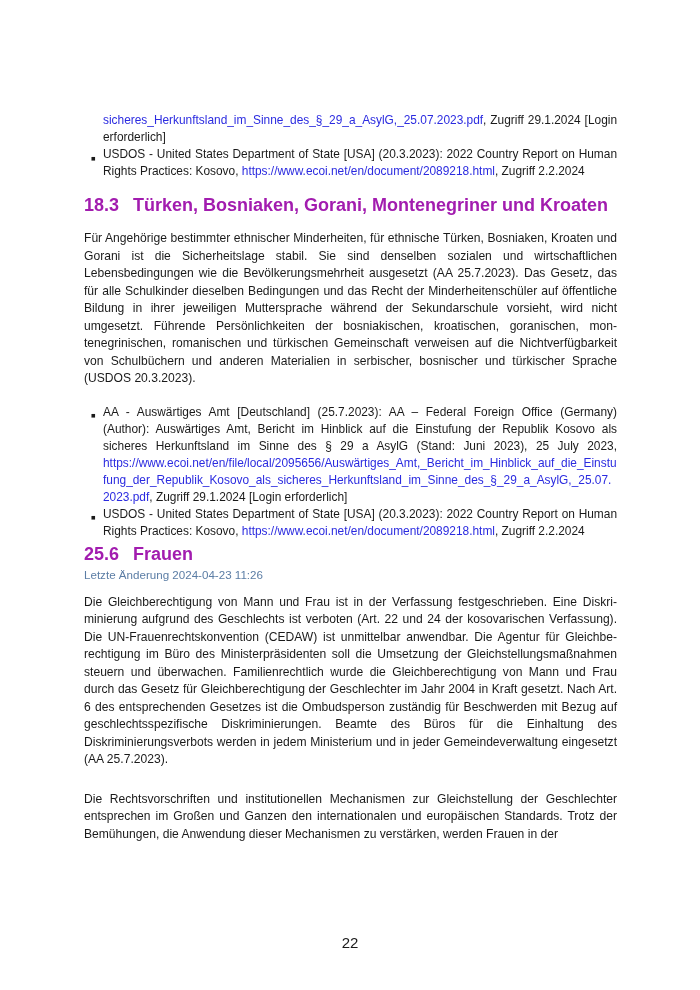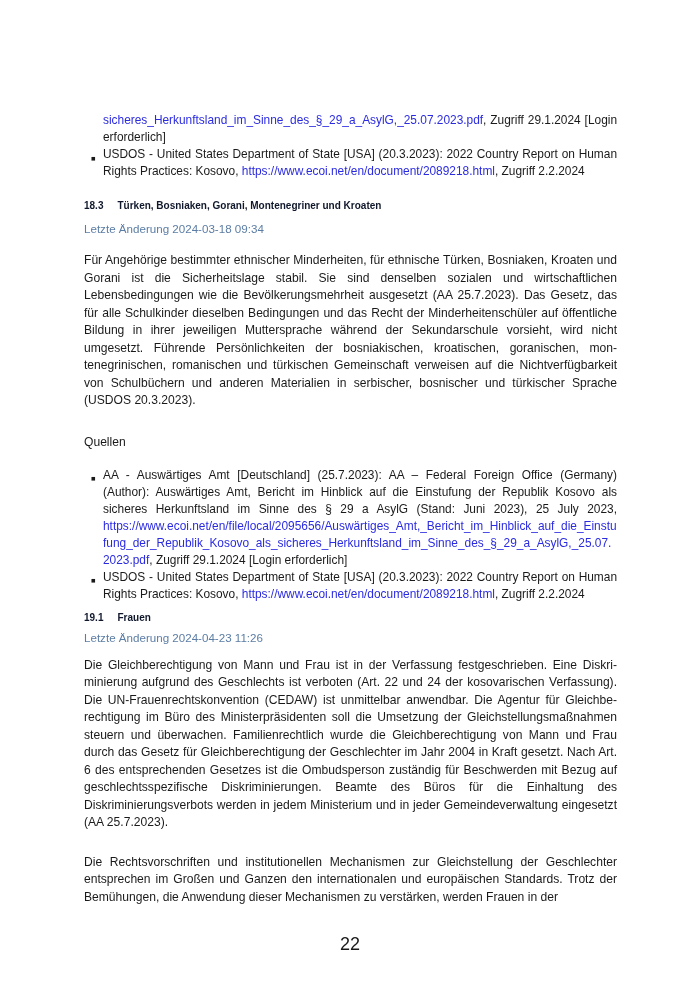--- a/index.html
+++ b/index.html
@@ -6,66 +6,64 @@
   body{
     width:700px;height:990px;background:#ffffff;position:relative;overflow:hidden;
     font-family:"Liberation Sans","DejaVu Sans",sans-serif;color:#1a1a1a;
   }
   .content{position:absolute;left:84px;top:0;width:533px;padding-top:112px;}
   
   .list-item{position:relative;padding-left:19px;font-size:11.9px;line-height:17px;text-align:justify;}
   .list-item .bullet{position:absolute;left:7px;top:3.5px;font-size:7.5px;color:#1a1a1a;}
   .continuation{padding-left:19px;font-size:11.9px;line-height:17px;text-align:justify;}
   
-  .sec-heading{font-size:10px;font-weight:bold;color:#0f172a;line-height:19px;}
+  .sec-heading{font-size:18px;font-weight:bold;color:#a21caf;line-height:19px;}
   .sec-heading .sec-num{margin-right:14px;}
   .meta{font-size:11.6px;line-height:16px;color:#5b7da5;}
   
   .para{font-size:12.1px;line-height:17.5px;text-align:justify;hyphens:manual;}
   .label{font-size:12.1px;line-height:17px;}
   
   .web-link{color:#2b2be0;text-decoration:none;overflow-wrap:anywhere;cursor:pointer;}
   .ref-link{color:inherit;text-decoration-thickness:0.8px;text-underline-offset:2.5px;cursor:pointer;}
   
   #h183{margin-top:16px;}
   #meta183{margin-top:6px;}
   #para183{margin-top:15px;}
   #quellen{margin-top:24px;}
   #sources{margin-top:16px;}
   #h19{margin-top:13px;}
   #h191{margin-top:5px;}
   #meta191{margin-top:3px;}
   #para191a{margin-top:11px;}
   #para191b{margin-top:22px;}
-  .page-number{position:absolute;left:0;top:934px;width:700px;text-align:center;font-size:18px;color:#1a1a1a;}
+  .page-number{position:absolute;left:0;top:934px;width:700px;text-align:center;font-size:15px;color:#1a1a1a;}
 </style>
 </head>
 <body>
 
 <div class="content">
 
   <div class="continuation"><span class="web-link">sicheres_Herkunftsland_im_Sinne_des_§_29_a_AsylG,_25.07.2023.pdf</span><span>, Zugriff 29.1.2024 [Login erforderlich]</span></div>
 
   <div class="list-item"><span class="bullet">■</span><span>USDOS - United States Department of State [USA] (20.3.2023): 2022 Country Report on Human Rights Practices: Kosovo, </span><span class="web-link">https://www.ecoi.net/en/document/2089218.html</span><span>, Zugriff 2.2.2024</span></div>
 
   <div class="sec-heading" id="h183"><span class="sec-num">18.3</span><span>Türken, Bosniaken, Gorani, Montenegriner und Kroaten</span></div>
 
-  <div class="meta" id="meta183">Letzte Änderung 2024-03-18 09:34</div>
 
   <div class="para" id="para183"><span>Für Angehörige bestimmter ethnischer Minderheiten, für ethnische Türken, Bosniaken, Kroa­ten und Gorani ist die Sicherheitslage stabil. Sie sind denselben sozialen und wirtschaftlichen Lebensbedingungen wie die Bevölkerungsmehrheit ausgesetzt (</span><span class="ref-link">AA 25.7.2023</span><span>). Das Gesetz, das für alle Schulkinder dieselben Bedingungen und das Recht der Minderheitenschüler auf öffentliche Bildung in ihrer jeweiligen Muttersprache während der Sekundarschule vorsieht, wird nicht umgesetzt. Führende Persönlichkeiten der bosniakischen, kroatischen, goranischen, mon­tenegrinischen, romanischen und türkischen Gemeinschaft verweisen auf die Nichtverfügbarkeit von Schulbüchern und anderen Materialien in serbischer, bosnischer und türkischer Sprache (</span><span class="ref-link">USDOS 20.3.2023</span><span>).</span></div>
 
-  <div class="label" id="quellen">Quellen</div>
 
   <div id="sources">
     <div class="list-item"><span class="bullet">■</span><span>AA - Auswärtiges Amt [Deutschland] (25.7.2023): AA – Federal Foreign Office (Germany) (Author): Auswärtiges Amt, Bericht im Hinblick auf die Einstufung der Republik Kosovo als sicheres Herkunfts­land im Sinne des § 29 a AsylG (Stand: Juni 2023), 25 July 2023, </span><span class="web-link">https://www.ecoi.net/en/file/local/2095656/Auswärtiges_Amt,_Bericht_im_Hinblick_auf_die_Einstufung_der_Republik_Kosovo_als_sicheres_Herkunftsland_im_Sinne_des_§_29_a_AsylG,_25.07.2023.pdf</span><span>, Zugriff 29.1.2024 [Login erforderlich]</span></div>
     <div class="list-item"><span class="bullet">■</span><span>USDOS - United States Department of State [USA] (20.3.2023): 2022 Country Report on Human Rights Practices: Kosovo, </span><span class="web-link">https://www.ecoi.net/en/document/2089218.html</span><span>, Zugriff 2.2.2024</span></div>
   </div>
 
 
-  <div class="sec-heading" id="h191"><span class="sec-num">19.1</span><span>Frauen</span></div>
+  <div class="sec-heading" id="h191"><span class="sec-num">25.6</span><span>Frauen</span></div>
 
   <div class="meta" id="meta191">Letzte Änderung 2024-04-23 11:26</div>
 
   <div class="para" id="para191a"><span>Die Gleichberechtigung von Mann und Frau ist in der Verfassung festgeschrieben. Eine Diskri­minierung aufgrund des Geschlechts ist verboten (Art. 22 und 24 der kosovarischen Verfassung). Die UN-Frauenrechtskonvention (CEDAW) ist unmittelbar anwendbar. Die Agentur für Gleichbe­rechtigung im Büro des Ministerpräsidenten soll die Umsetzung der Gleichstellungsmaßnahmen steuern und überwachen. Familienrechtlich wurde die Gleichberechtigung von Mann und Frau durch das Gesetz für Gleichberechtigung der Geschlechter im Jahr 2004 in Kraft gesetzt. Nach Art. 6 des entsprechenden Gesetzes ist die Ombudsperson zuständig für Beschwerden mit Bezug auf geschlechtsspezifische Diskriminierungen. Beamte des Büros für die Einhaltung des Diskriminierungsverbots werden in jedem Ministerium und in jeder Gemeindeverwaltung eingesetzt (</span><span class="ref-link">AA 25.7.2023</span><span>).</span></div>
 
   <div class="para" id="para191b"><span>Die Rechtsvorschriften und institutionellen Mechanismen zur Gleichstellung der Geschlechter entsprechen im Großen und Ganzen den internationalen und europäischen Standards. Trotz der Bemühungen, die Anwendung dieser Mechanismen zu verstärken, werden Frauen in der</span></div>
 
 </div>
 
 <div class="page-number">22</div>

